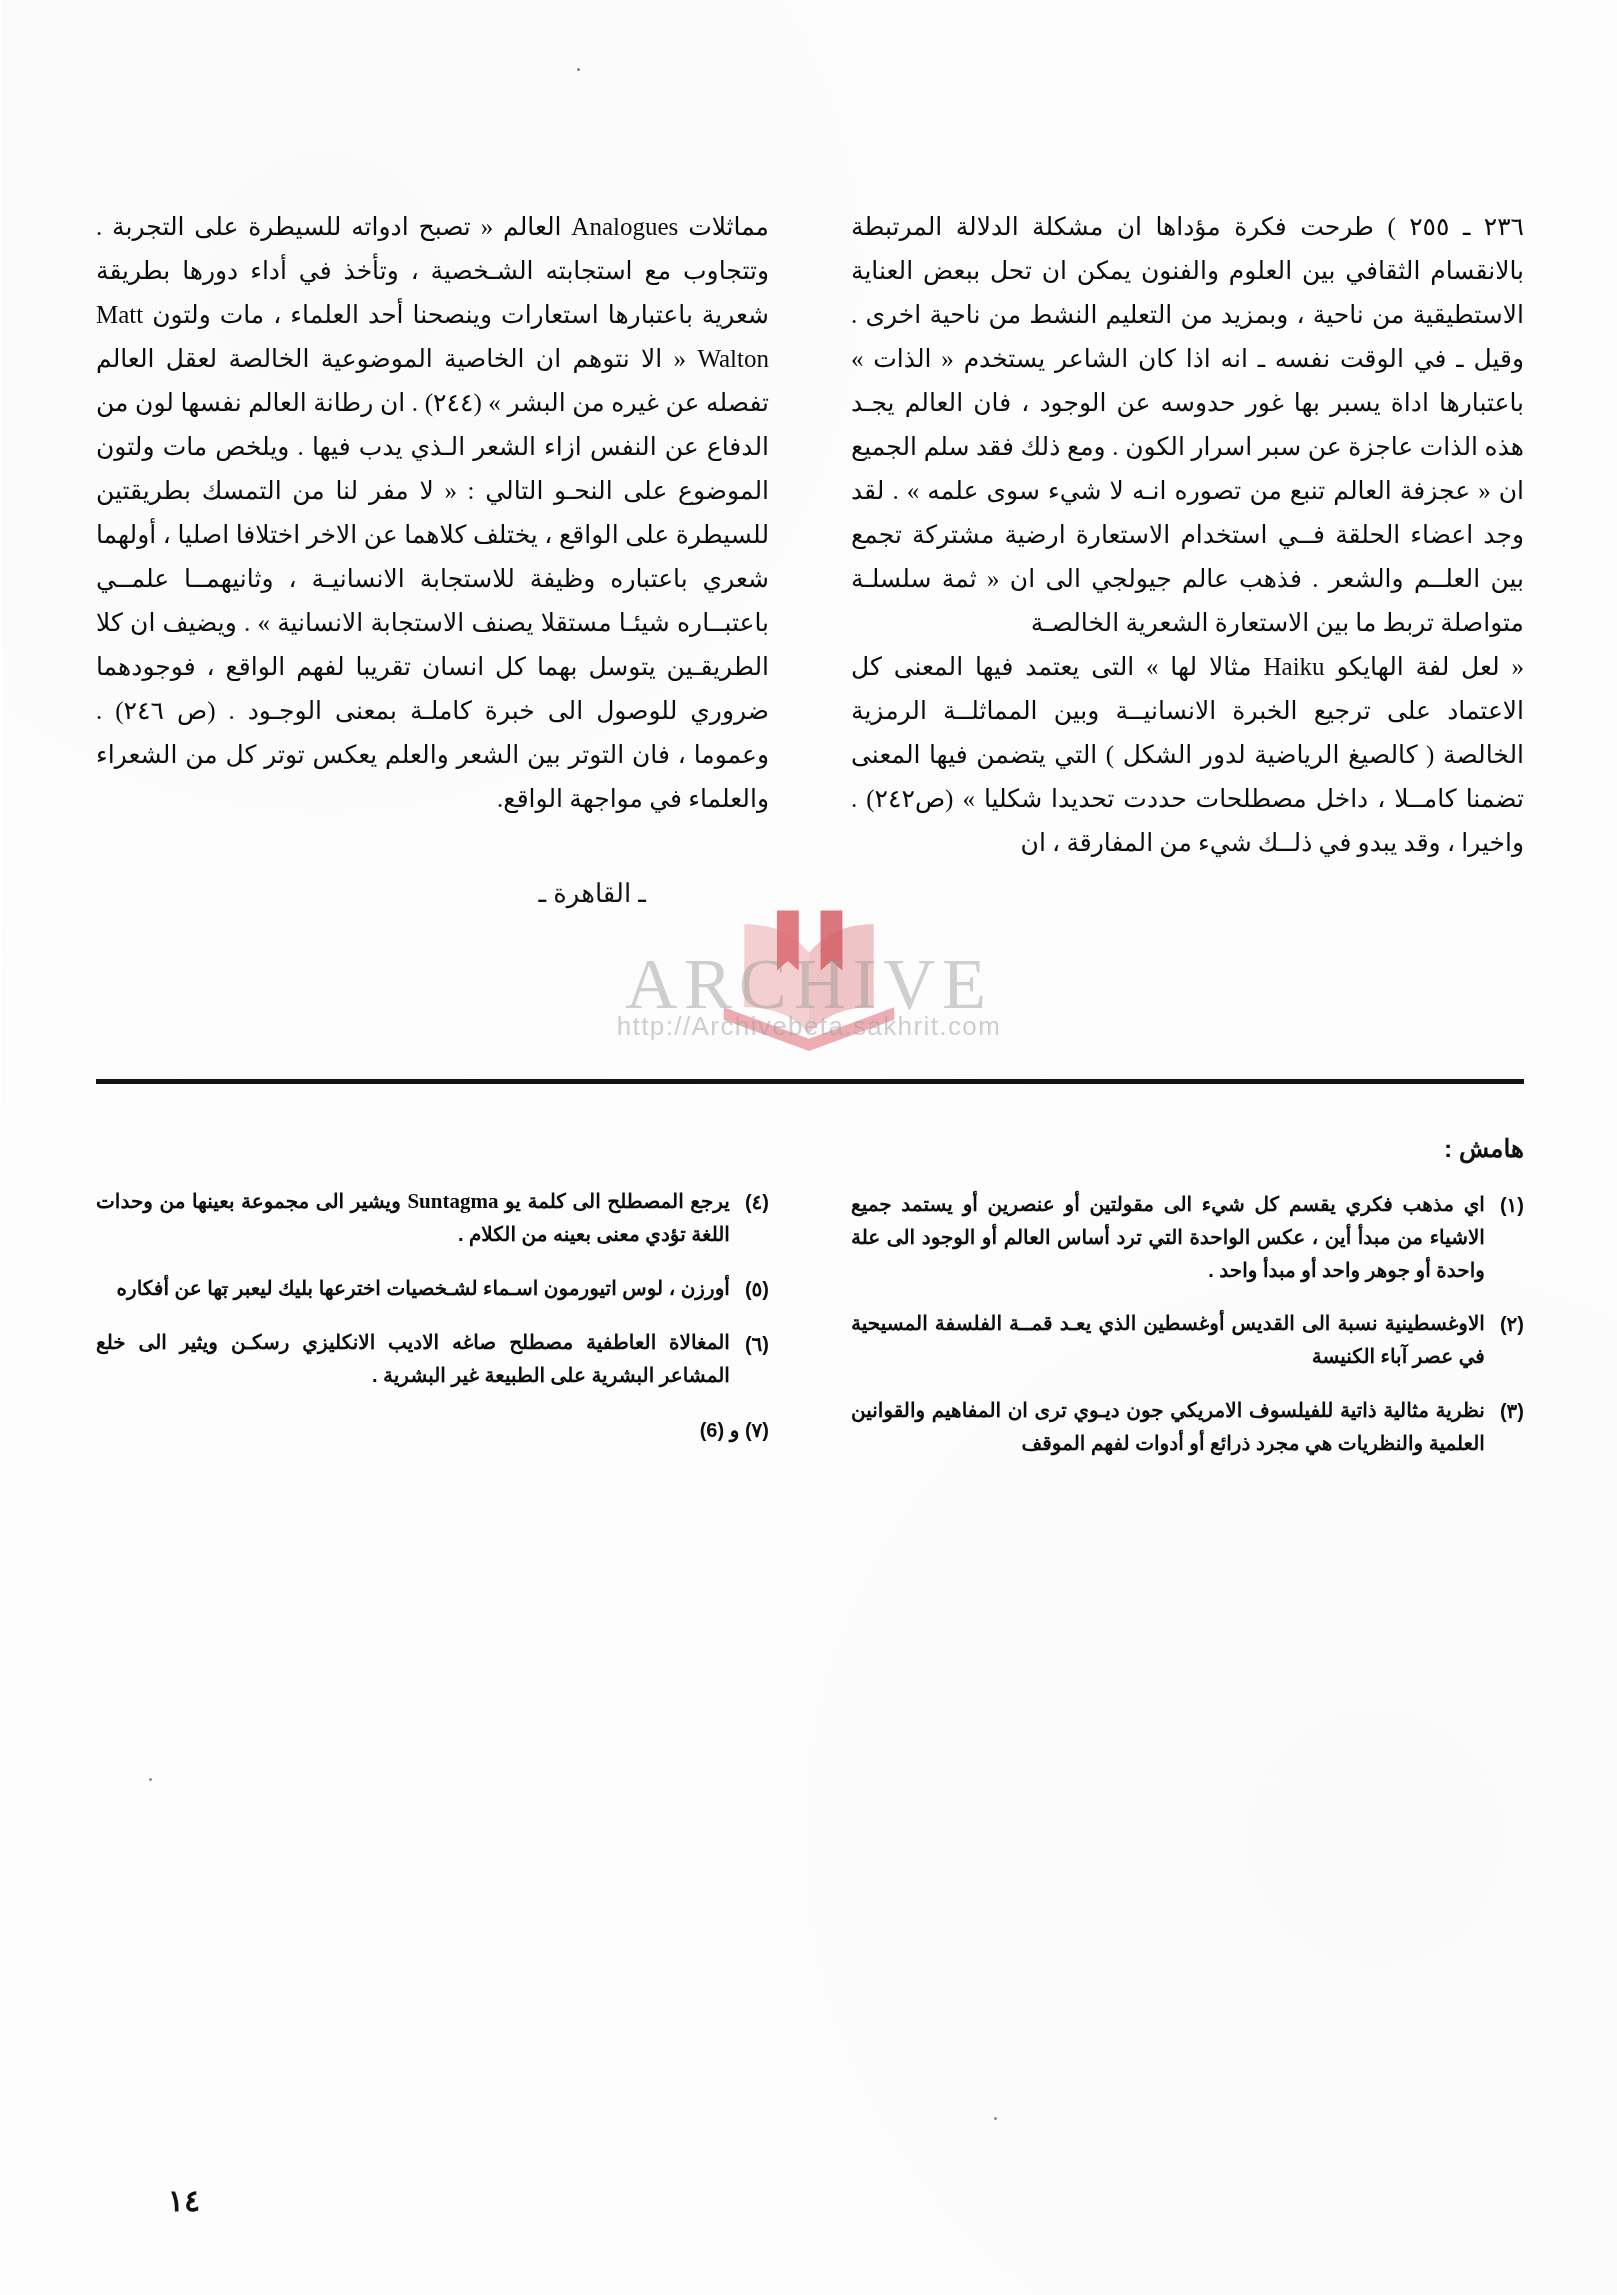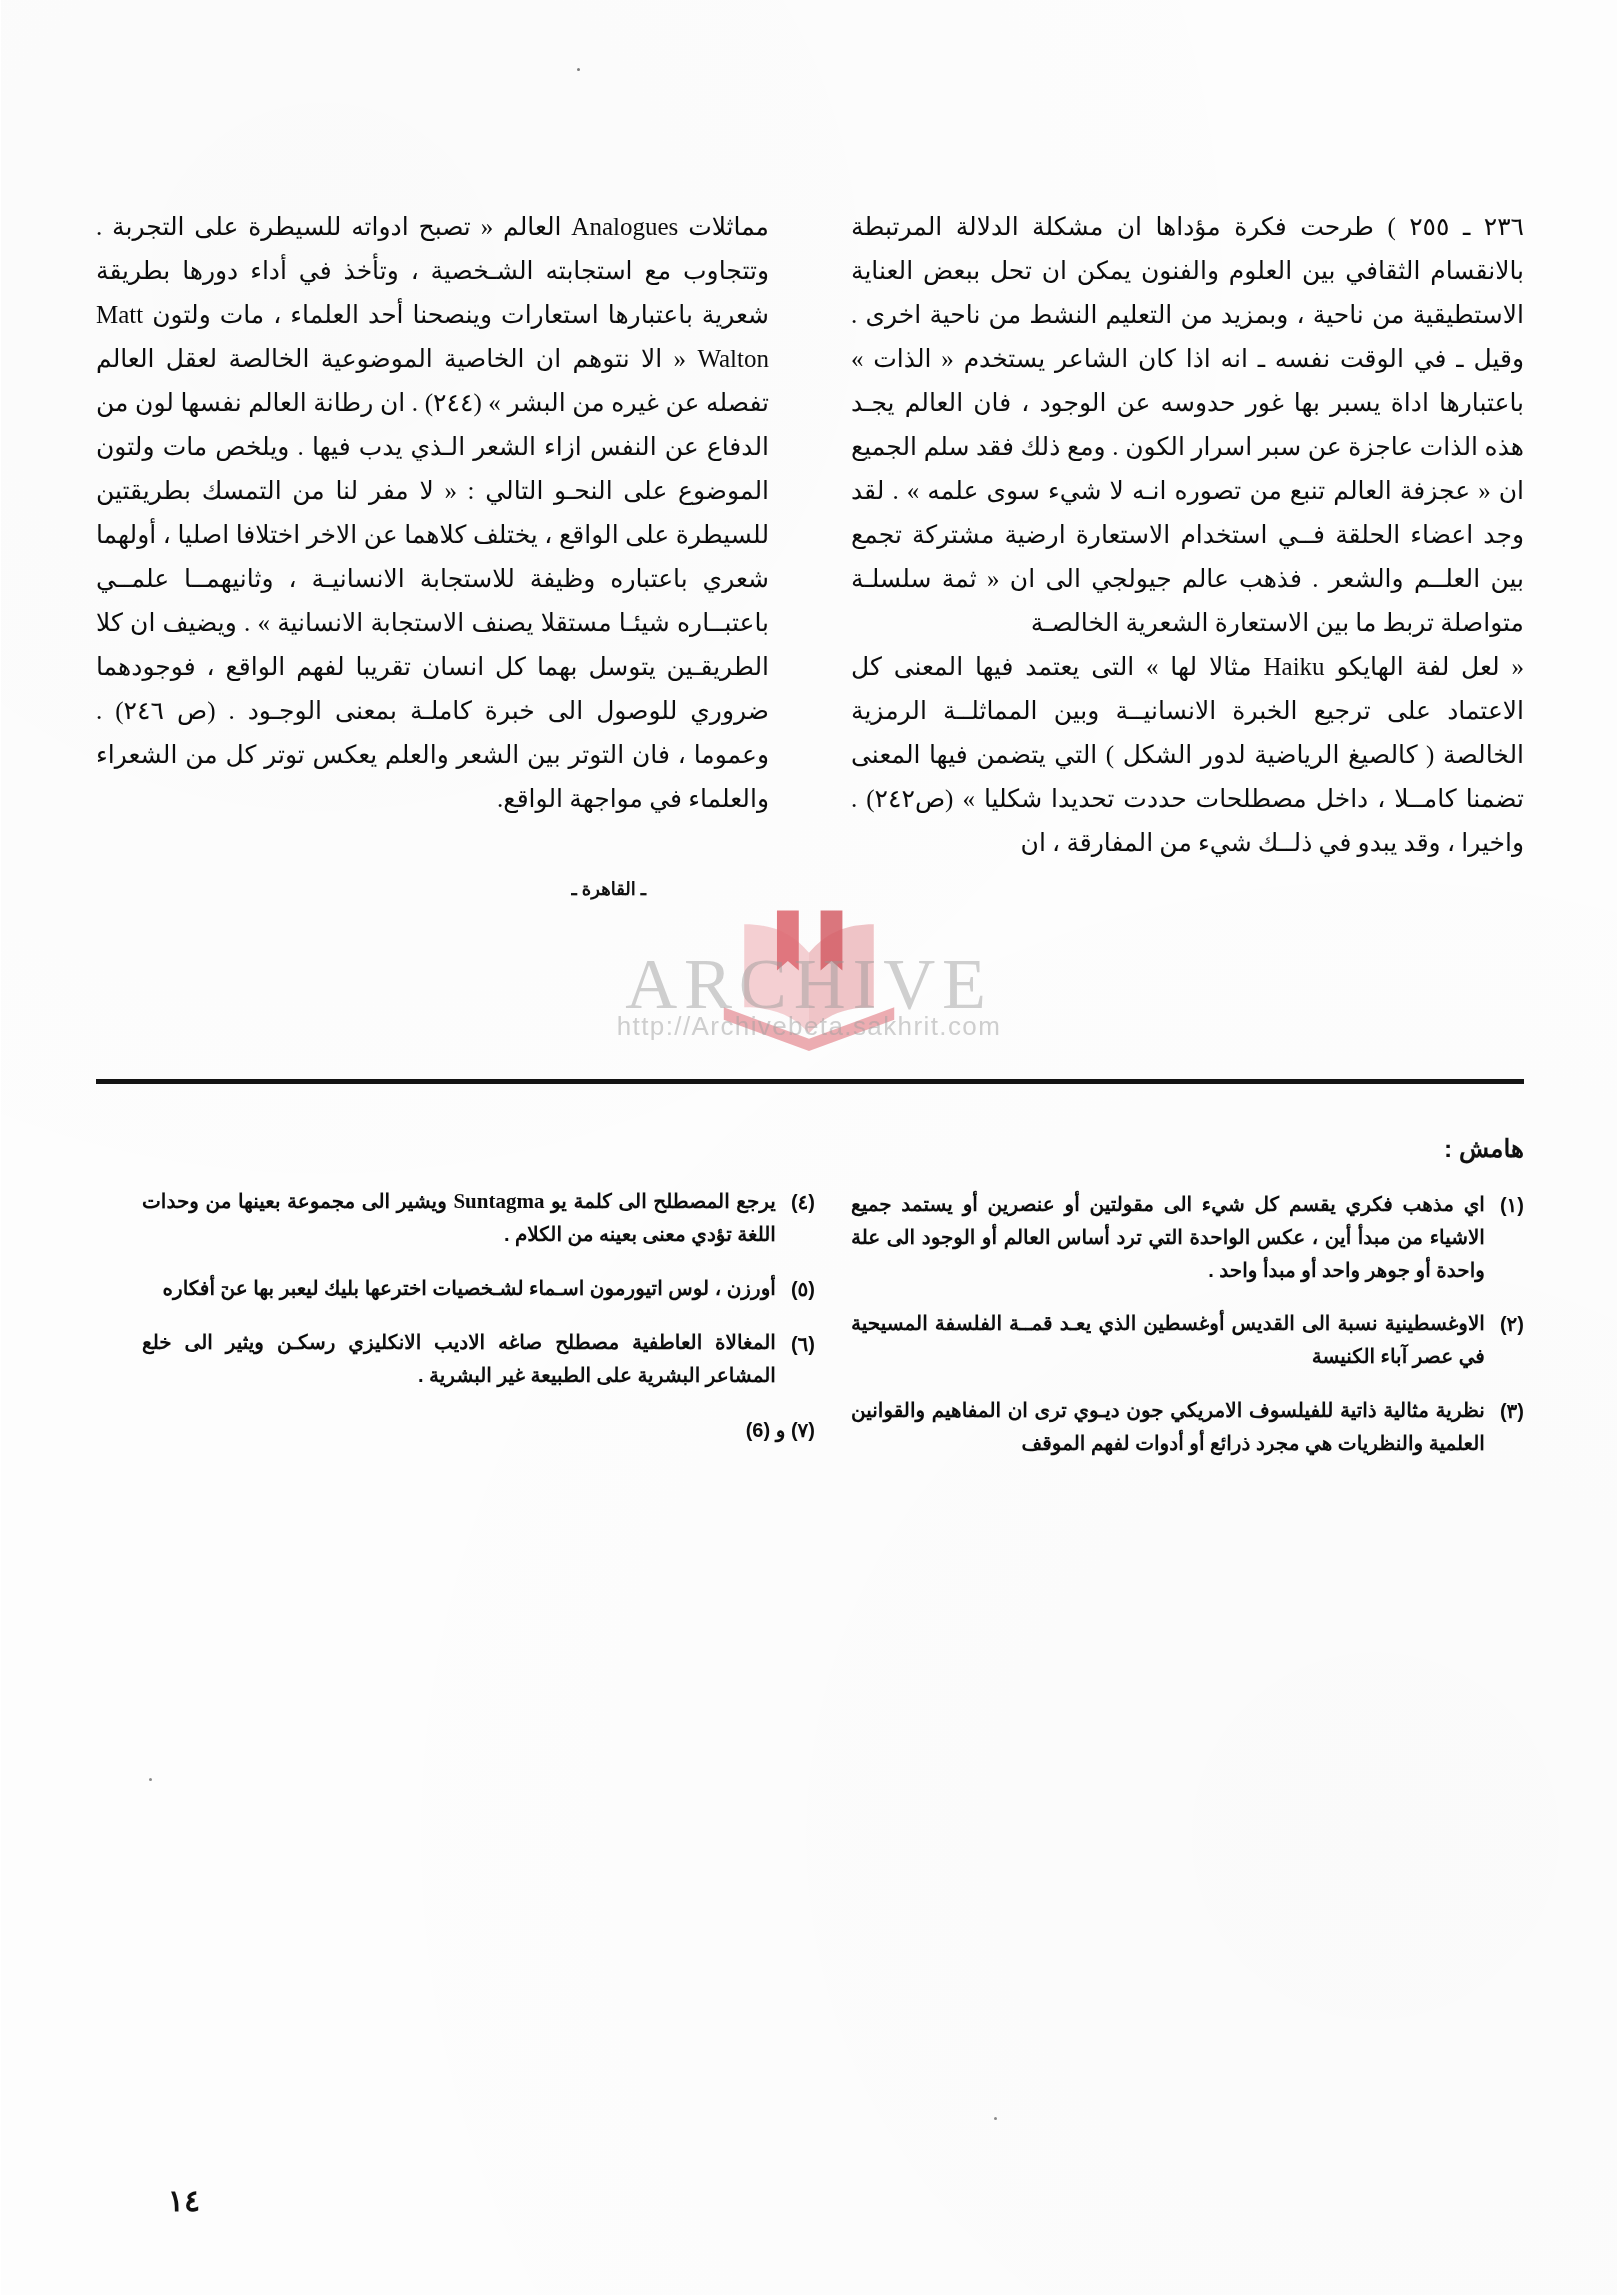--- a/index.html
+++ b/index.html
@@ -119,22 +119,22 @@
     line-height: 44px;
     text-align: justify;
     text-align-last: right;
     color: #0c0c0c;
     letter-spacing: 0px;
   }
 
   .city-line {
     margin-top: 57px;
     font-family: "Liberation Sans", sans-serif;
-    font-size: 18px;
-    font-weight: bold;
+    font-size: 26px;
+    font-weight: normal;
     color: #111;
     padding-right: 123px;
   }
 
   
   .divider {
     position: absolute;
     left: 96px;
     top: 1079px;
     width: 1428px;
@@ -143,21 +143,21 @@
   }
 
   
   .footnotes {
     position: absolute;
     top: 1134px;
     left: 96px;
     width: 1428px;
     display: flex;
     flex-direction: row;
-    gap: 36px;
+    gap: 82px;
     direction: rtl;
   }
   .fn-col {
     width: 673px;
   }
   .fn-heading {
     font-family: "Liberation Sans", sans-serif;
     font-size: 24.6px;
     font-weight: bold;
     margin-bottom: 24.6px;

